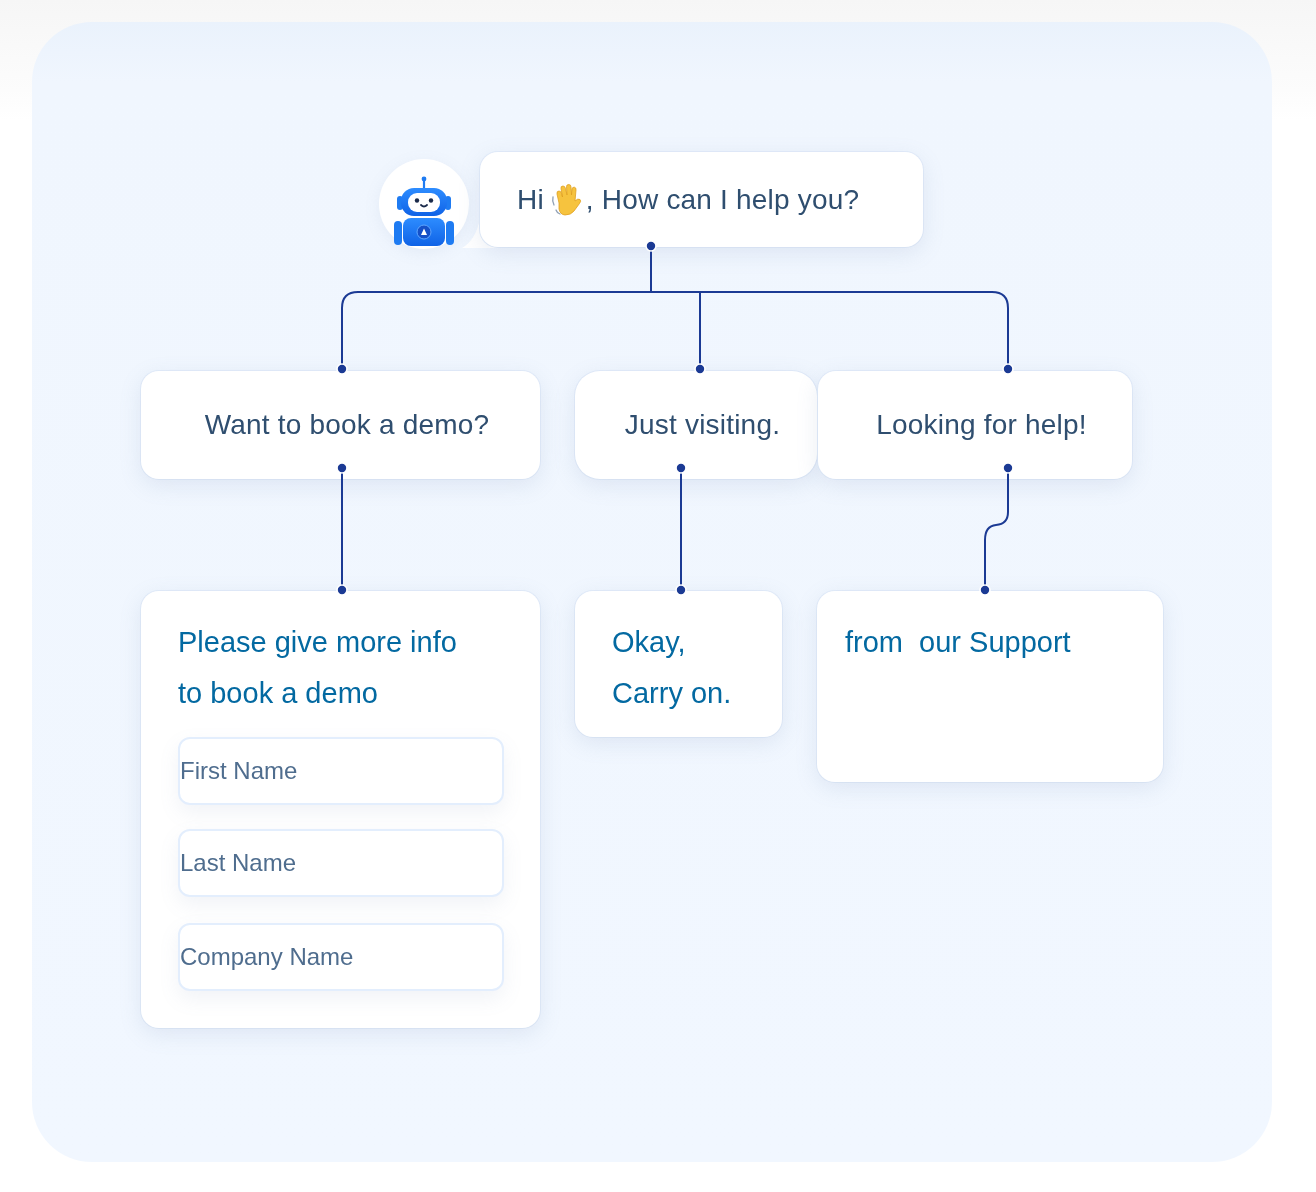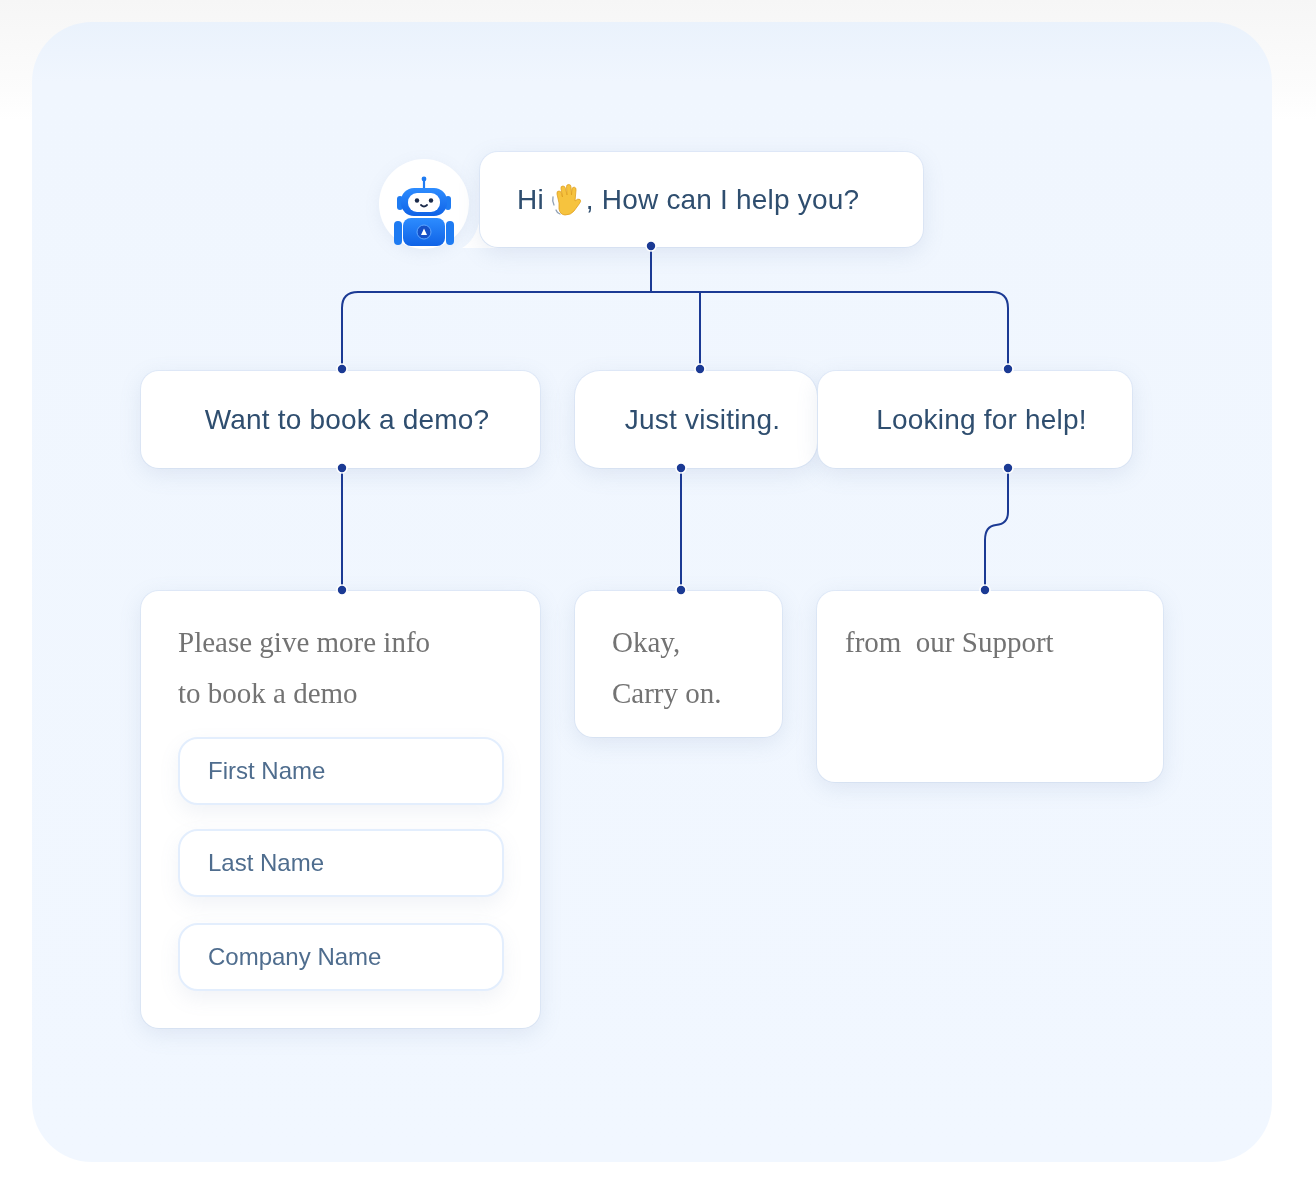--- a/index.html
+++ b/index.html
@@ -50,46 +50,45 @@
       display: flex; align-items: center;
       padding-left: 37px;
     }
     .greeting-tail {
       position: absolute;
       left: 462px; top: 218px;
       width: 40px; height: 30px;
       z-index: 2;
     }
     .option {
-      top: 371px; height: 97px;
+      top: 371px; height: 108px;
       display: flex; align-items: center; justify-content: center; padding-left: 13px;
     }
     .opt1 { left: 141px; width: 399px; }
     .opt2 { left: 575px; width: 242px; border-radius: 25px; }
     .opt3 { left: 818px; width: 314px; }
     .resp1 { left: 141px; top: 591px; width: 399px; height: 437px; padding: 26px 36px 0 37px; }
     .resp2 { left: 575px; top: 591px; width: 207px; height: 146px; padding: 26px 36px 0 37px; }
     .resp3 { left: 817px; top: 591px; width: 346px; height: 191px; padding: 26px 20px 0 28px; }
     .resp-line {
       font-size: 29px;
       line-height: 51px;
-      color: #737373;
+      color: #0369a1;
       white-space: nowrap;
-      display: flex; align-items: center; font-family: Liberation Serif, serif;
+      display: flex; align-items: center;
     }
     .field {
       position: absolute;
       left: 37px;
       width: 326px; height: 68px;
       border: 2px solid #e3eefd;
-      border-radius: 20px;
+      border-radius: 12px;
       background: #ffffff;
       box-shadow: 0 8px 20px rgba(120, 140, 180, 0.10);
       display: flex; align-items: center;
-      padding-left: 28px;
       font-size: 24px;
       color: #0369a1;
       font-family: "Liberation Sans", "DejaVu Sans", sans-serif;
       outline: none;
     }
     .field::placeholder { color: #4f6d8e; opacity: 1; }
     .f1 { top: 146px; }
     .f2 { top: 238px; }
     .f3 { top: 332px; }
     .wave { display: inline-block; width: 34px; height: 34px; margin: 0 2px 0 6px; vertical-align: middle; }

